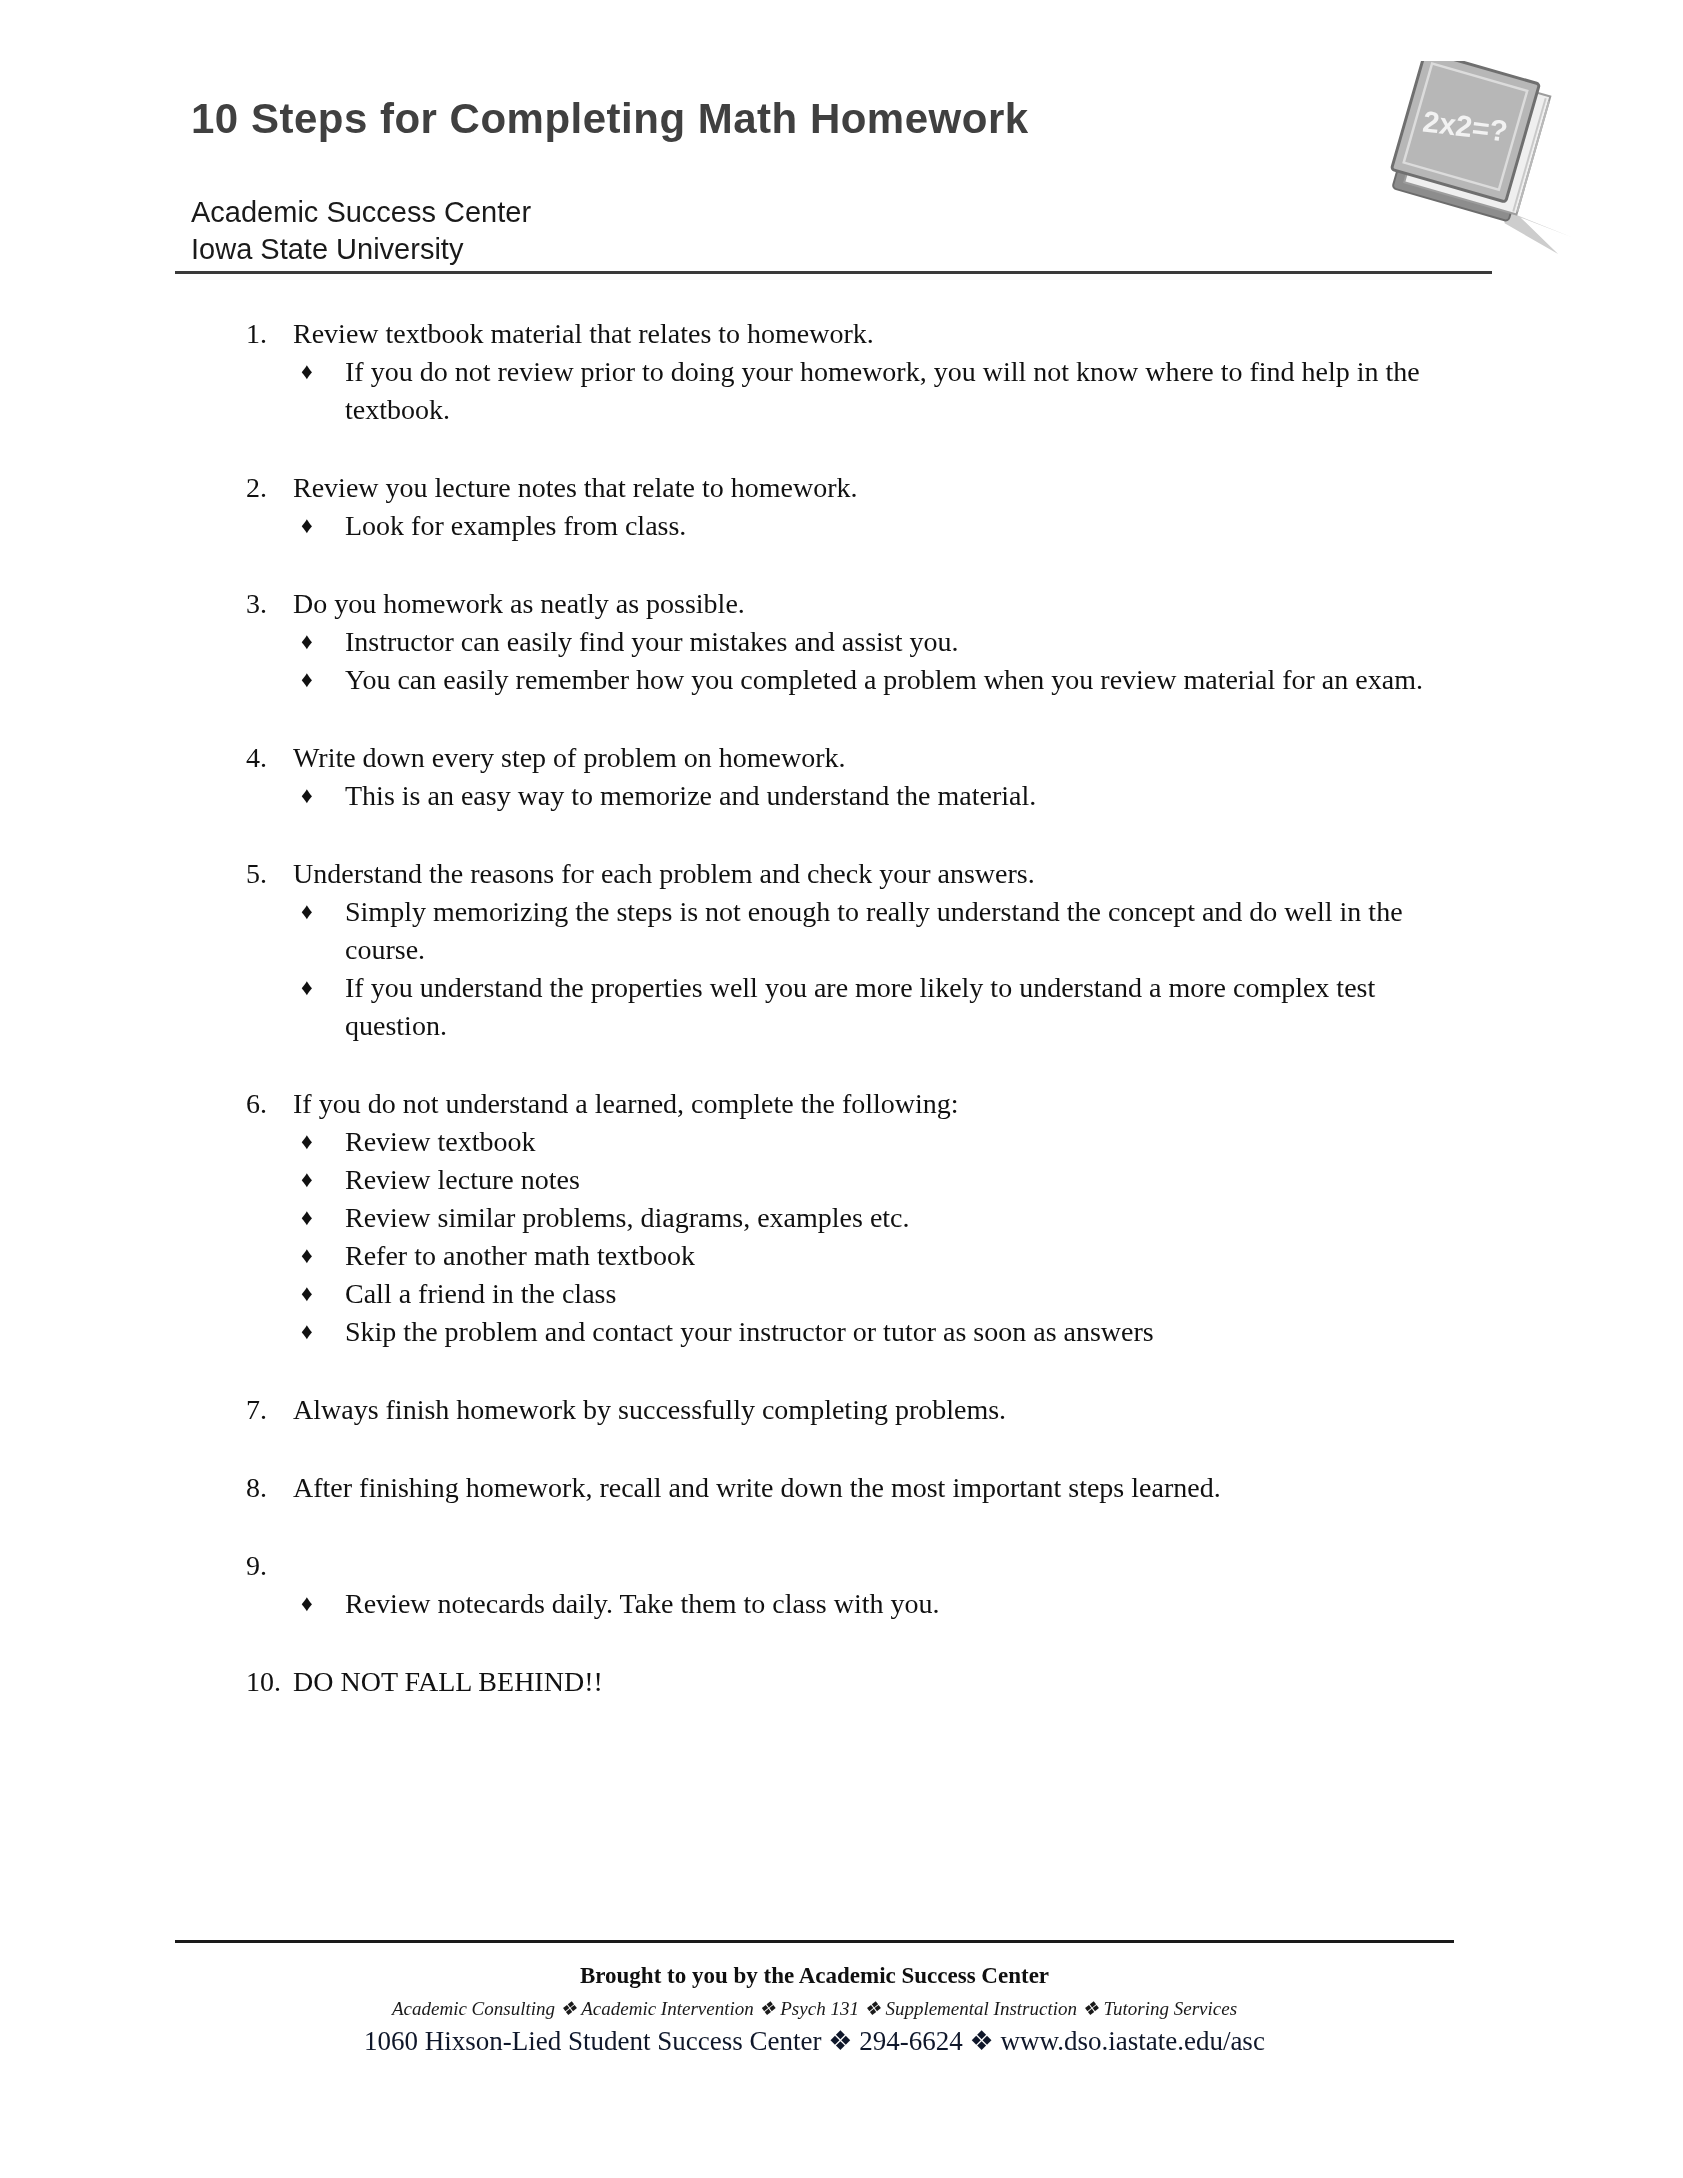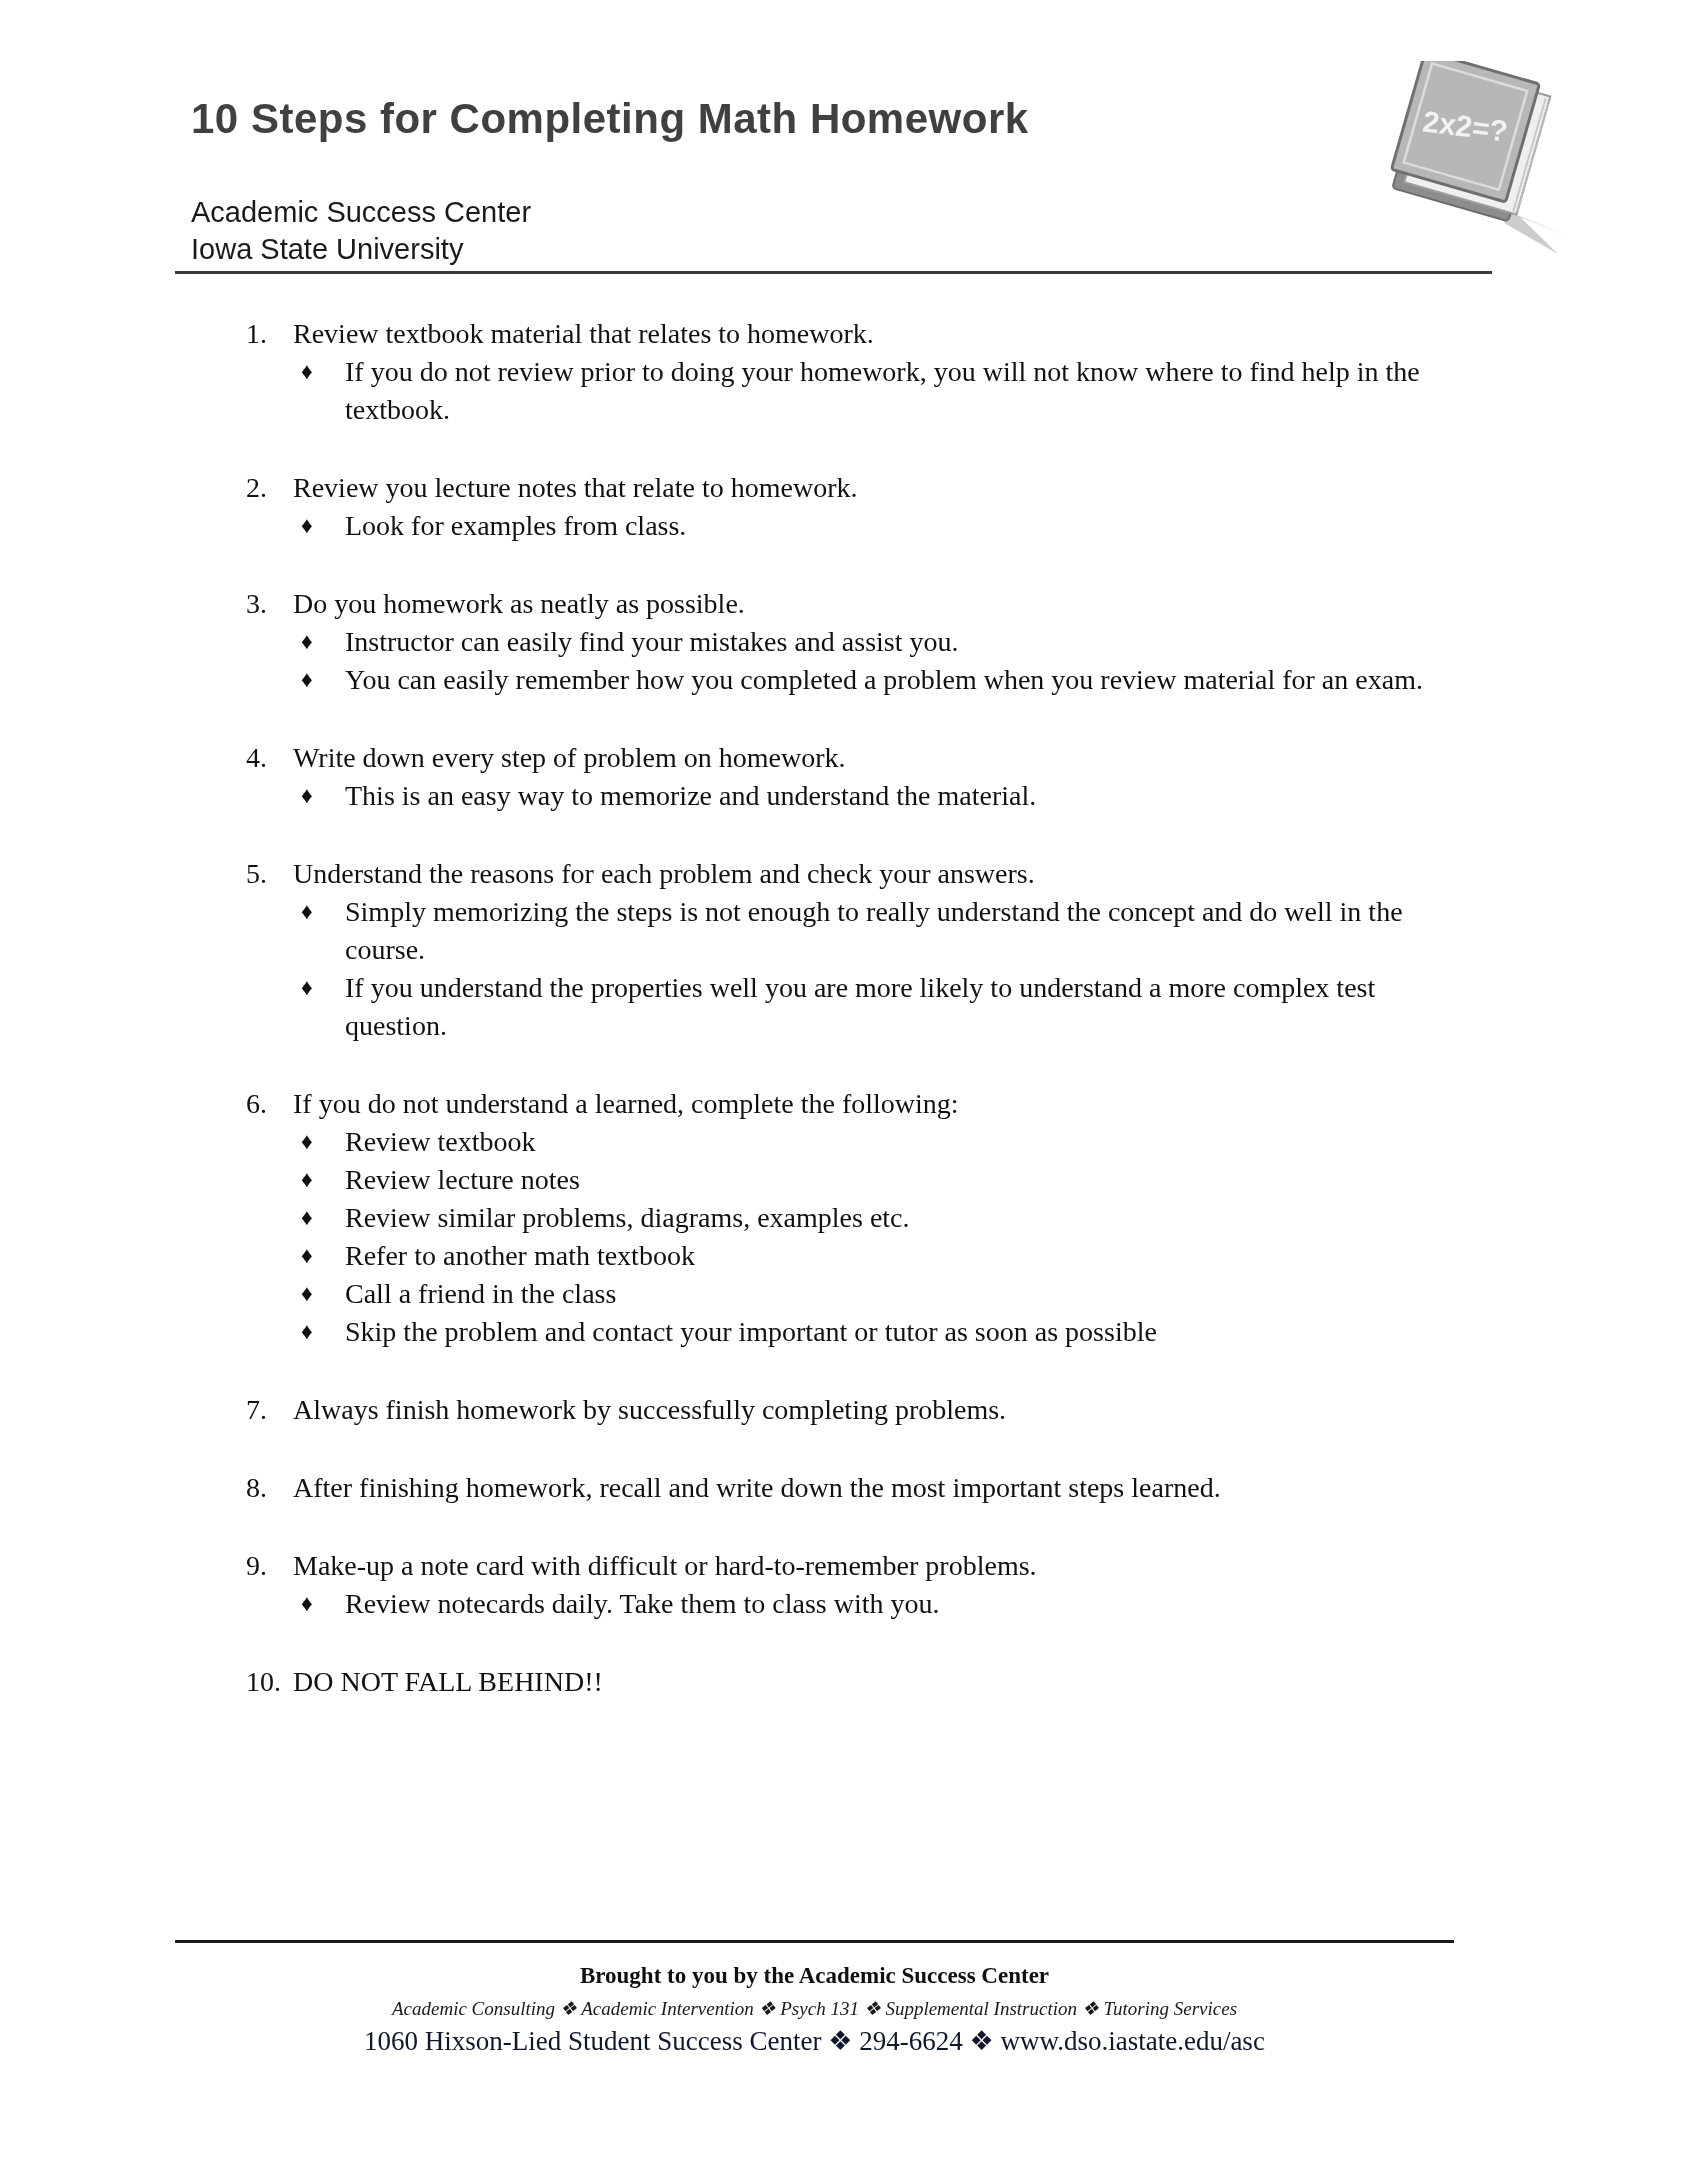--- a/index.html
+++ b/index.html
@@ -201,39 +201,38 @@
         <div class="bullet-row">
           <span class="bullet-glyph">♦</span>
           <span class="bullet-text">Refer to another math textbook</span>
         </div>
         <div class="bullet-row">
           <span class="bullet-glyph">♦</span>
           <span class="bullet-text">Call a friend in the class</span>
         </div>
         <div class="bullet-row">
           <span class="bullet-glyph">♦</span>
-          <span class="bullet-text">Skip the problem and contact your important or tutor as soon as possible</span>
+          <span class="bullet-text">Skip the problem and contact your instructor or tutor as soon as answers</span>
         </div>
       </div>
       <div class="step">
         <div class="step-head">
           <span class="step-num">7.</span>
           <span class="step-text">Always finish homework by successfully completing problems.</span>
         </div>
       </div>
       <div class="step">
         <div class="step-head">
           <span class="step-num">8.</span>
           <span class="step-text">After finishing homework, recall and write down the most important steps learned.</span>
         </div>
       </div>
       <div class="step">
         <div class="step-head">
           <span class="step-num">9.</span>
-          <span class="step-text">Make-up a note card with difficult or hard-to-remember problems.</span>
         </div>
         <div class="bullet-row">
           <span class="bullet-glyph">♦</span>
           <span class="bullet-text">Review notecards daily.  Take them to class with you.</span>
         </div>
       </div>
       <div class="step">
         <div class="step-head">
           <span class="step-num">10.</span>
           <span class="step-text">DO NOT FALL BEHIND!!</span>

